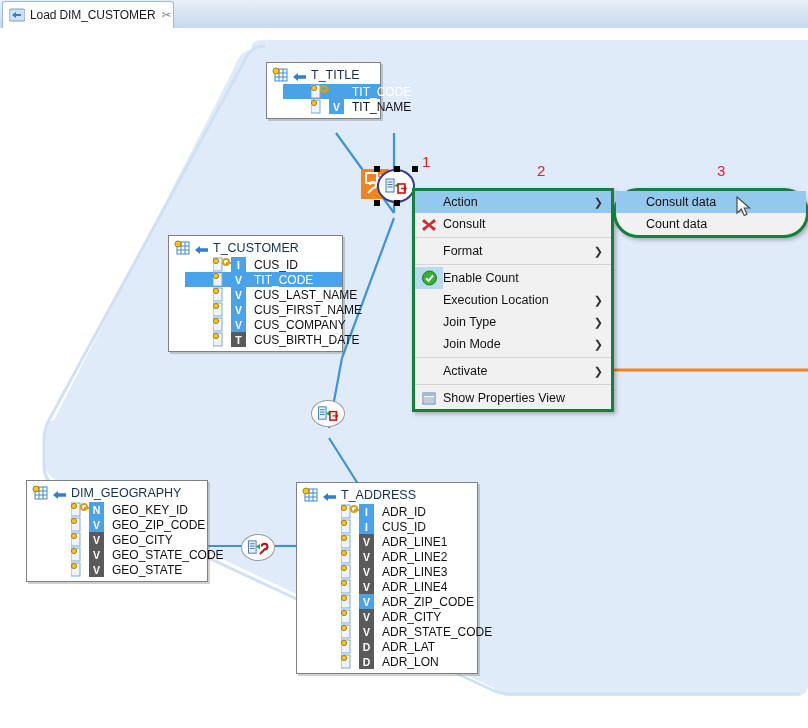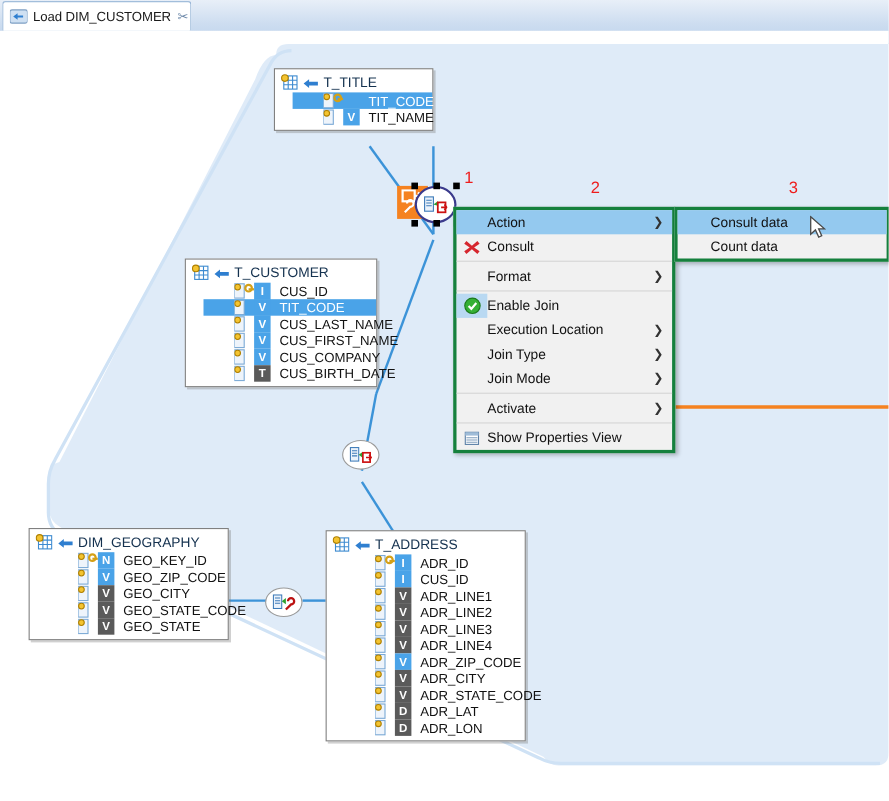--- a/index.html
+++ b/index.html
@@ -166,21 +166,21 @@
       <line x1="394" y1="185" x2="394" y2="105" stroke="#3c93d8" stroke-width="2.2"></line>
       <line x1="342" y1="330" x2="394" y2="190" stroke="#3c93d8" stroke-width="2.2"></line>
       <line x1="342" y1="330" x2="329" y2="400" stroke="#3c93d8" stroke-width="2.2"></line>
       <line x1="329" y1="410" x2="372" y2="478" stroke="#3c93d8" stroke-width="2.2"></line>
       <line x1="208" y1="518" x2="245" y2="518" stroke="#3c93d8" stroke-width="2.2"></line>
       <line x1="275" y1="518" x2="298" y2="518" stroke="#3c93d8" stroke-width="2.2"></line>
 
       <line x1="614" y1="342" x2="808" y2="342" stroke="#f58220" stroke-width="3"></line>
     </svg>
 
-    <div class="entity" style="left:249px; top:34px; width:145px;">
+    <div class="entity" style="left:266px; top:34px; width:115px;">
       <div class="entity-head">
         <span class="ent-tbl-icon">
           <svg width="16" height="15" viewBox="0 0 16 15">
             <rect x="3" y="2" width="12" height="12" fill="#ffffff" stroke="#3c8ad0"></rect>
             <line x1="3" y1="6" x2="15" y2="6" stroke="#3c8ad0"></line>
             <line x1="3" y1="10" x2="15" y2="10" stroke="#3c8ad0"></line>
             <line x1="7" y1="2" x2="7" y2="14" stroke="#3c8ad0"></line>
             <line x1="11" y1="2" x2="11" y2="14" stroke="#3c8ad0"></line>
             <circle cx="4" cy="4" r="3" fill="#f4c430" stroke="#b08000"></circle>
           </svg>
@@ -601,21 +601,21 @@
 
       <div class="mi-sep"></div>
 
       <div class="mi">
         <span class="mi-icon" style="background:#b9d9f2;">
           <svg width="17" height="16" viewBox="0 0 17 16">
             <circle cx="8.5" cy="8" r="7" fill="#35b035" stroke="#1d7a1d"></circle>
             <path d="M5 8.2 L7.5 10.8 L12 5.5" stroke="#ffffff" stroke-width="2" fill="none"></path>
           </svg>
         </span>
-        <span class="mi-label">Enable Join</span>
+        <span class="mi-label">Enable Count</span>
       </div>
 
       <div class="mi">
         <span class="mi-icon"></span>
         <span class="mi-label">Execution Location</span>
         <span class="mi-arrow">❯</span>
       </div>
 
       <div class="mi">
         <span class="mi-icon"></span>
@@ -646,21 +646,21 @@
             <rect x="2" y="2" width="12" height="3" fill="#9fbcd8"></rect>
             <line x1="3" y1="7" x2="13" y2="7" stroke="#7e9cbb"></line>
             <line x1="3" y1="9" x2="13" y2="9" stroke="#7e9cbb"></line>
             <line x1="3" y1="11" x2="13" y2="11" stroke="#7e9cbb"></line>
           </svg>
         </span>
         <span class="mi-label">Show Properties View</span>
       </div>
     </div>
 
-    <div class="menu submenu" style="left:613px; top:160px; width:196px;">
+    <div class="menu submenu" style="left:613px; top:160px; width:196px;border-radius:31px;">
       <div class="mi hl">
         <span class="mi-label">Consult data</span>
       </div>
       <div class="mi">
         <span class="mi-label">Count data</span>
       </div>
     </div>
 
     <div class="cursor-arrow" style="left:736px; top:168px;">
       <svg width="18" height="24" viewBox="0 0 18 24">

